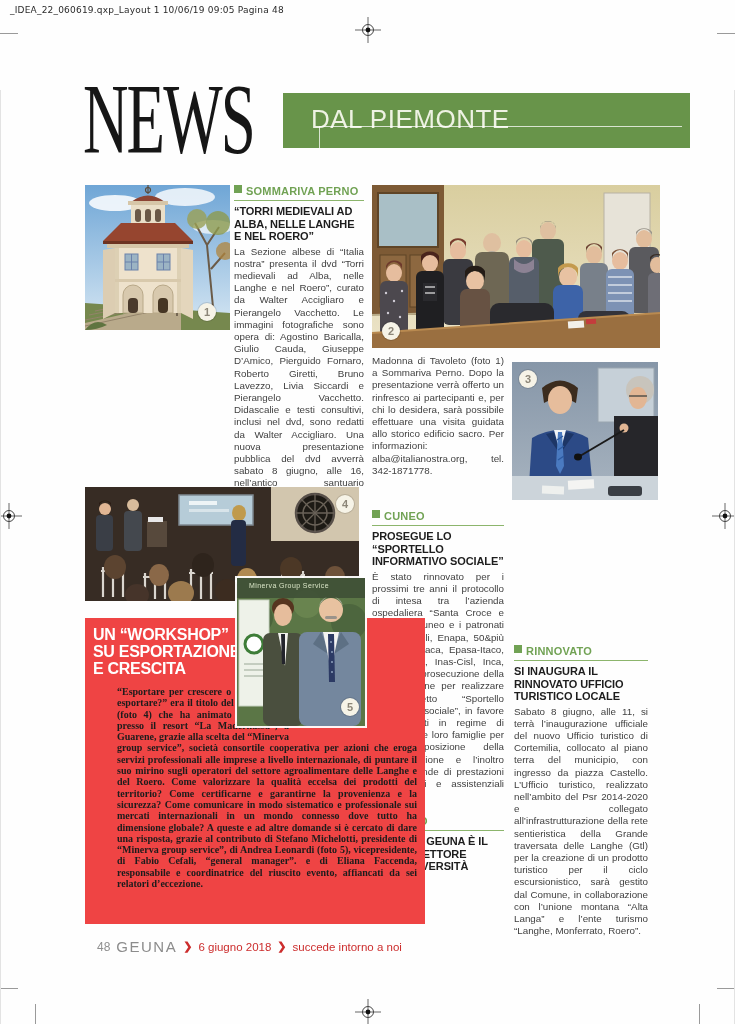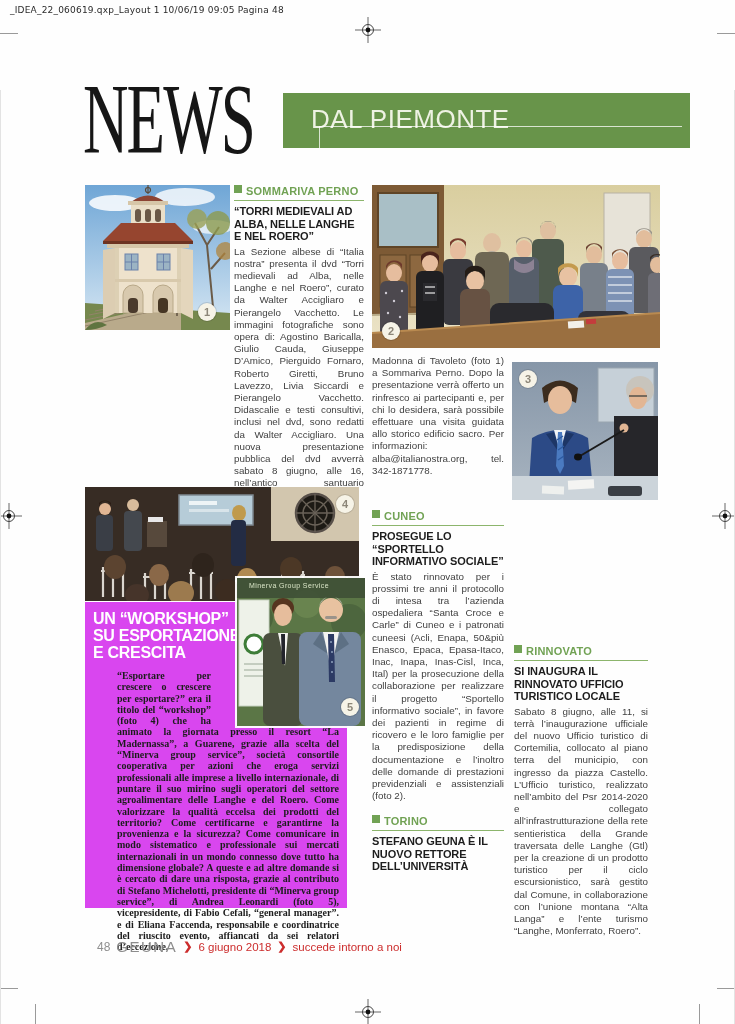--- a/index.html
+++ b/index.html
@@ -32,21 +32,21 @@
 
   
   .photo{position:absolute;overflow:hidden;background:#ccc;}
   .photo svg{display:block;}
   .badge{position:absolute;width:18px;height:18px;border-radius:50%;background:#f6f3e7;
          color:#8c8678;font-size:11px;font-weight:700;display:flex;align-items:center;
          justify-content:center;box-shadow:0 0 0 1px rgba(0,0,0,.12);z-index:30;}
   .p5-banner-text{position:absolute;left:12px;top:4px;font-size:7px;color:#d9e4c6;letter-spacing:.4px;}
 
   
-  .wsbox{position:absolute;left:85px;top:602px;width:262px;height:306px;background:#d946ef;
+  .wsbox{position:absolute;left:85px;top:618px;width:340px;height:306px;background:#ef4444;
          box-sizing:border-box;padding:8px;}
   .ws-title{width:160px;font-size:16px;line-height:17px;font-weight:700;color:#ffffff;
             letter-spacing:-.3px;margin-bottom:9px;}
   .ws-body{font-family:"Liberation Serif",serif;font-weight:700;font-size:10px;line-height:11.3px;
            color:#1c1c1c;text-align:justify;margin-left:24px;}
   .ws-float{float:right;width:128px;height:55px;}
 
   
   .footer{position:absolute;left:97px;top:938px;display:flex;align-items:center;gap:6px;}
   .pg{font-size:12px;color:#8f8f8f;}

